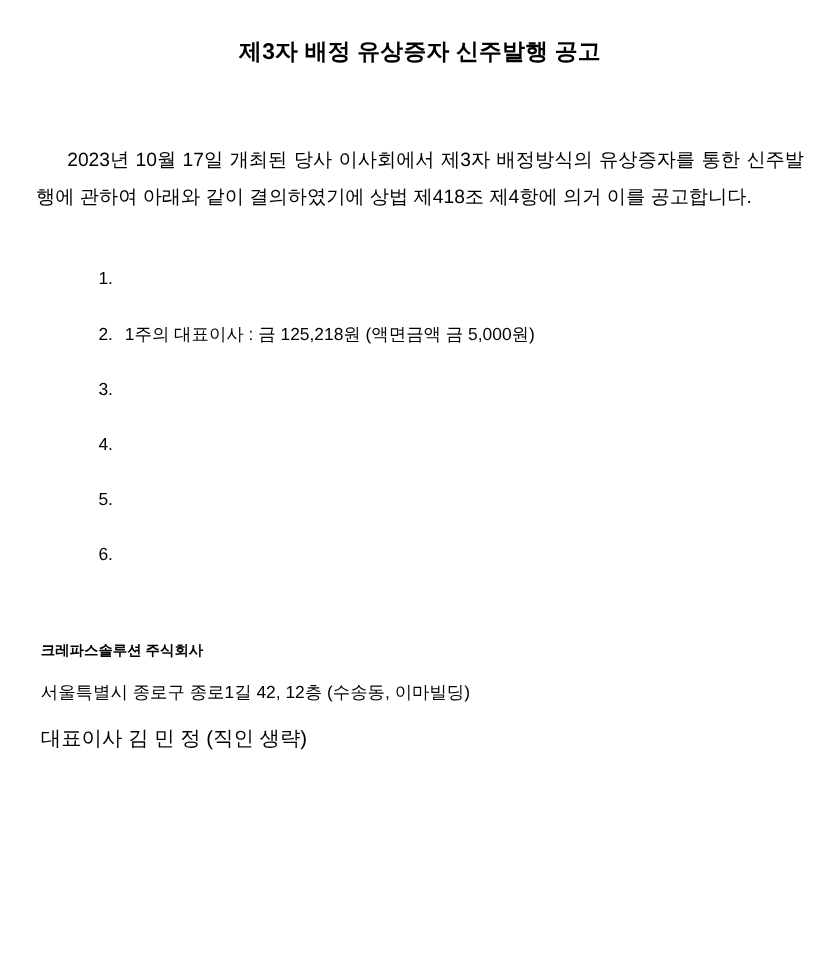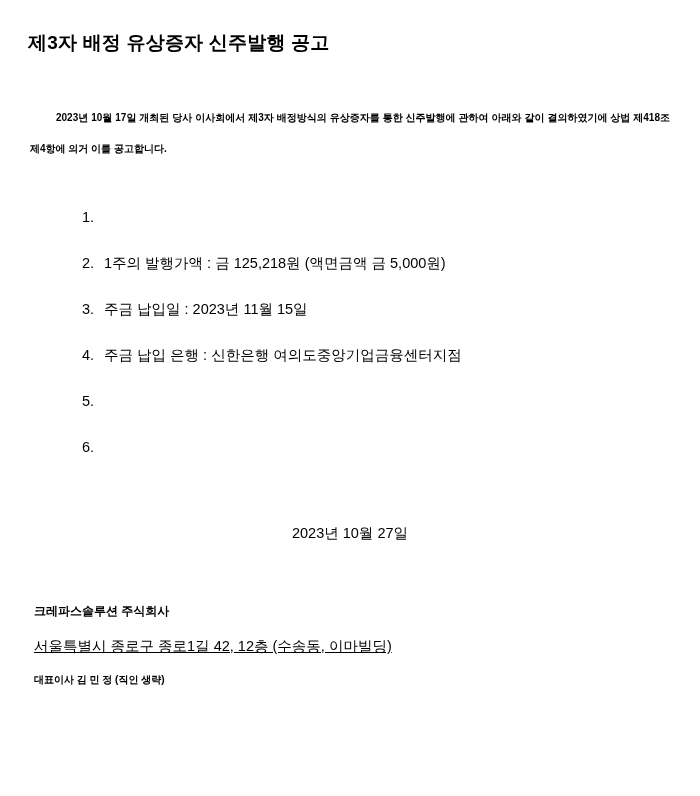--- a/index.html
+++ b/index.html
@@ -16,35 +16,34 @@
     overflow: hidden;
   }
   .page {
     width: 700px;
     height: 796px;
     box-sizing: border-box;
     padding: 0 28px;
     position: relative;
   }
   .doc-title {
-    text-align: left;
+    text-align: center;
     font-size: 19px;
     font-weight: bold;
     letter-spacing: 0.2px;
     margin-top: 30px;
     margin-bottom: 0;
   }
   .intro {
-    margin-top: 46px;
-    font-size: 10px;
+    margin-top: 62px;
+    font-size: 16px;
     line-height: 31px;
     text-align: justify;
     text-justify: inter-word;
     padding: 0 2px;
-    font-weight: bold;
   }
   .intro .indent {
     display: inline-block;
     width: 26px;
   }
   .items {
     margin-top: 42px;
     padding: 0;
     list-style: none;
   }
@@ -79,68 +78,63 @@
     padding-left: 6px;
   }
   .company {
     font-size: 12px;
     font-weight: bold;
     margin-bottom: 17px;
   }
   .address {
     font-size: 14.5px;
     margin-bottom: 17px;
-    text-decoration: underline;
   }
   .ceo {
-    font-size: 10px;
-    font-weight: bold;
+    font-size: 17px;
   }
 </style>
 </head>
 <body>
 
 <div class="page">
 
   <h1 class="doc-title">제3자 배정 유상증자 신주발행 공고</h1>
 
   <p class="intro"><span class="indent"></span><span>2023년 10월 17일 개최된 당사 이사회에서 제3자 배정방식의 유상증자를 통한 신주발행에 관하여 아래와 같이 결의하였기에 상법 제418조 제4항에 의거 이를 공고합니다.</span></p>
 
   <ol class="items">
 
     <li class="item">
       <span class="item-num">1.</span>
     </li>
 
     <li class="item">
       <span class="item-num">2.</span>
-      <span class="item-text">1주의 발행가액 : 금 125,218원 (액면금액 금 5,000원)</span>
+      <span class="item-text">1주의 대표이사 : 금 125,218원 (액면금액 금 5,000원)</span>
     </li>
 
     <li class="item">
       <span class="item-num">3.</span>
-      <span class="item-text">주금 납입일 : 2023년 11월 15일</span>
     </li>
 
     <li class="item">
       <span class="item-num">4.</span>
-      <span class="item-text">주금 납입 은행 : 신한은행 여의도중앙기업금융센터지점</span>
     </li>
 
     <li class="item">
       <span class="item-num">5.</span>
     </li>
 
     <li class="item">
       <span class="item-num">6.</span>
     </li>
 
   </ol>
 
-  <div class="date-line">2023년 10월 27일</div>
 
   <div class="signature">
     <div class="company">크레파스솔루션 주식회사</div>
     <div class="address">서울특별시 종로구 종로1길 42, 12층 (수송동, 이마빌딩)</div>
     <div class="ceo">대표이사   김 민 정 (직인 생략)</div>
   </div>
 
 </div>
 
 </body></html>

